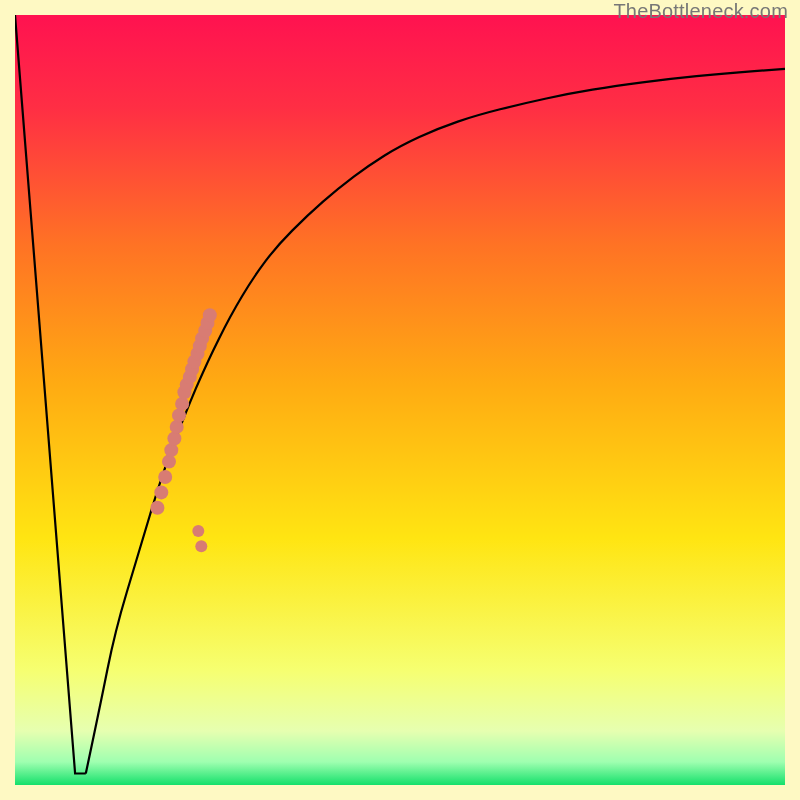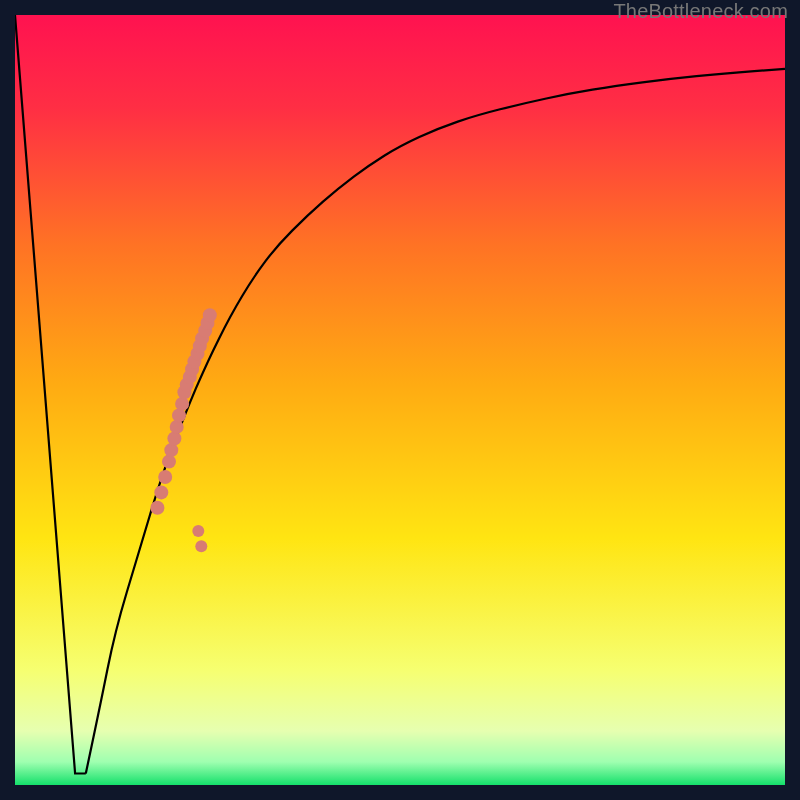--- a/index.html
+++ b/index.html
@@ -10,21 +10,21 @@
     background: #000;
     overflow: hidden;
     font-family: Arial, Helvetica, sans-serif;
   }
   .frame {
     position: absolute;
     left: 0;
     top: 0;
     width: 800px;
     height: 800px;
-    background: #0f172a;
+    background: #fef9c3;
     text-align: right;
   }
   .plot-area {
     position: absolute;
     left: 15px;
     top: 15px;
     width: 770px;
     height: 770px;
   }
   .attribution {

